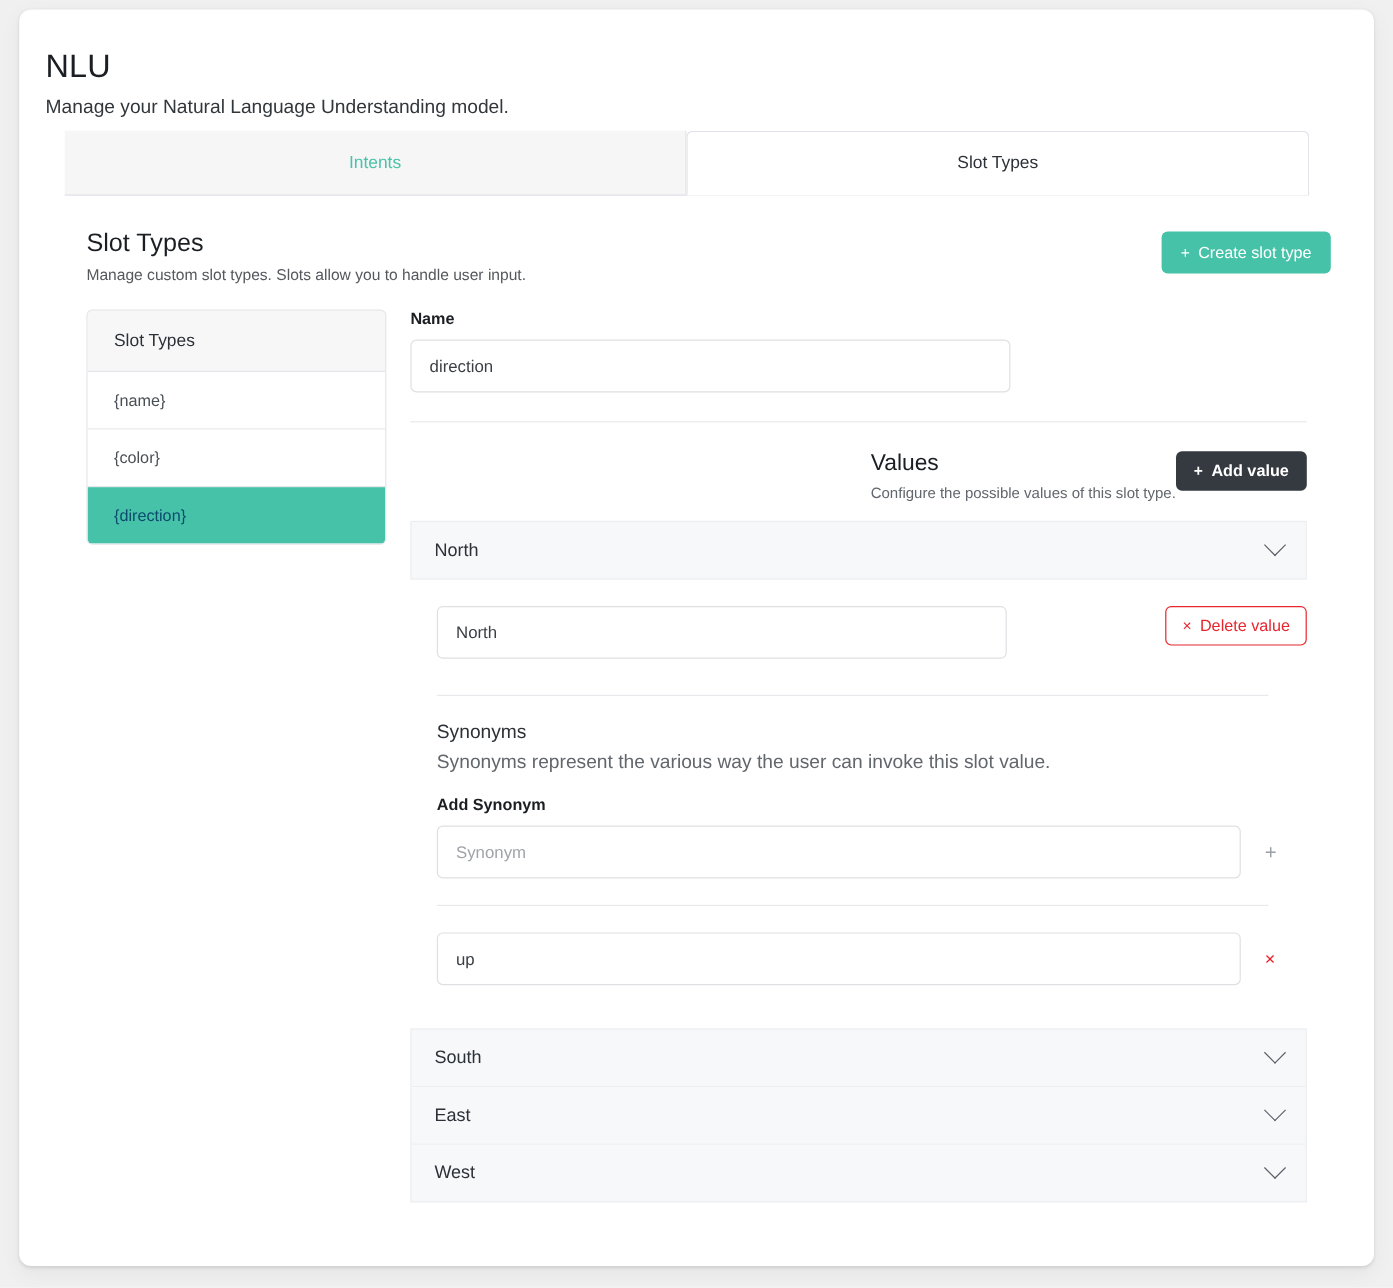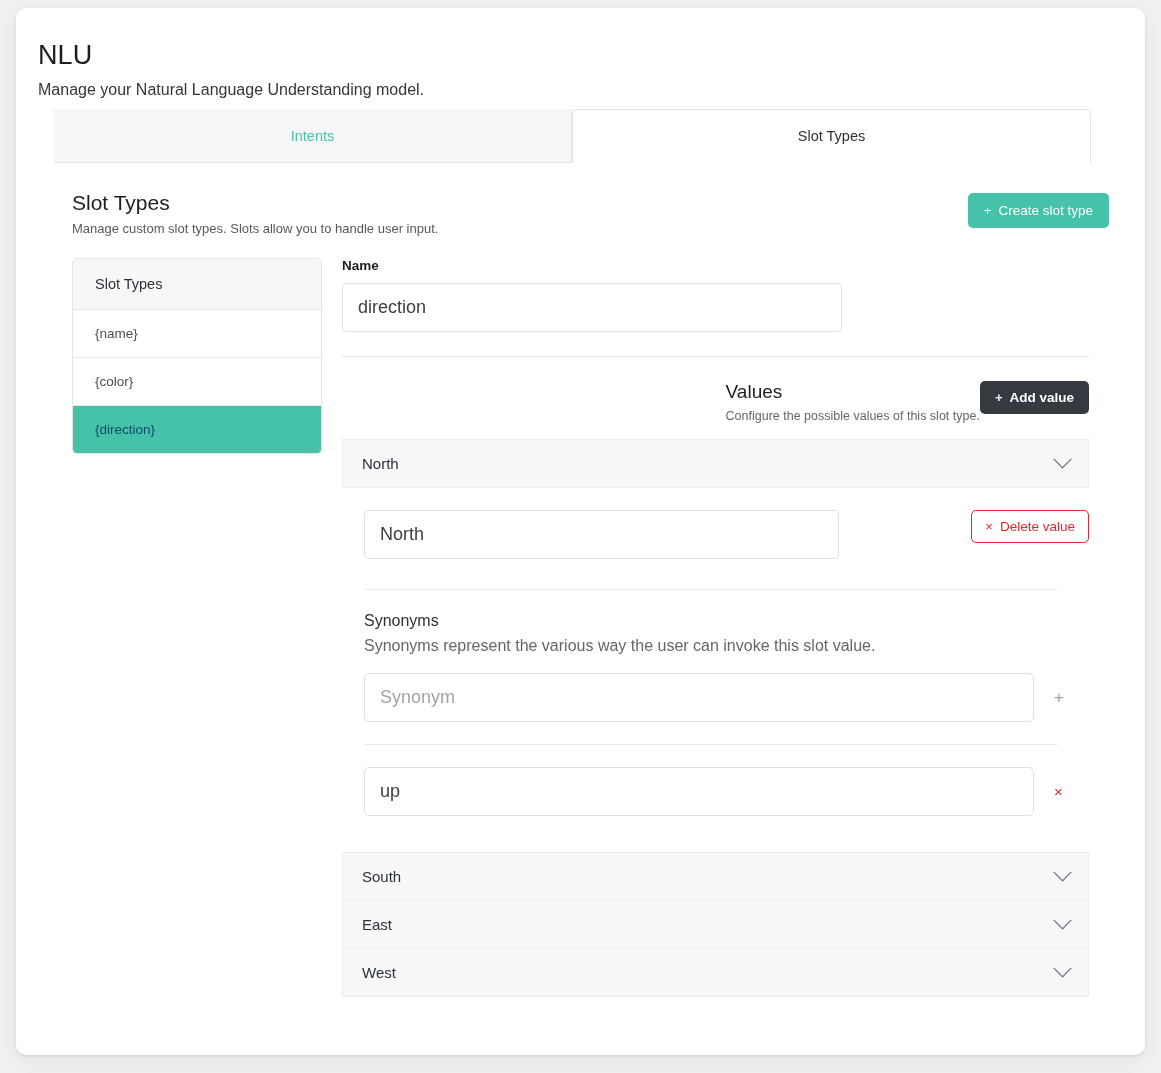--- a/index.html
+++ b/index.html
@@ -176,21 +176,21 @@
   .field-label {
     font-size: 13.5px;
     font-weight: 700;
     color: #1b1f23;
     display: block;
     margin-bottom: 10px;
   }
   .text-input {
     width: 100%;
     font-family: inherit;
-    font-size: 18px;
+    font-size: 14px;
     color: #3a3f45;
     padding: 13px 15px;
     border: 1px solid #dfe0e4;
     border-radius: 5px;
     background: #fff;
     outline: none;
   }
   .text-input::placeholder { color: #a0a4aa; }
 
   .hr {
@@ -347,20 +347,21 @@
                 <span class="ico">×</span>
                 <span>Delete value</span>
               </button>
             </div>
 
             <hr class="hr" style="margin:30px 32px 22px 0;">
 
             <h4 class="syn-title">Synonyms</h4>
             <p class="syn-desc">Synonyms represent the various way the user can invoke this slot value.</p>
 
+            <label class="field-label">Add Synonym</label>
             <div class="syn-input-row">
               <input class="text-input" placeholder="Synonym" style="">
               <button class="icon-btn plus">+</button>
             </div>
 
             <hr class="hr" style="margin:22px 32px 22px 0;">
 
             <div class="syn-input-row">
               <input class="text-input" value="up" style="">
               <button class="icon-btn cross">×</button>

